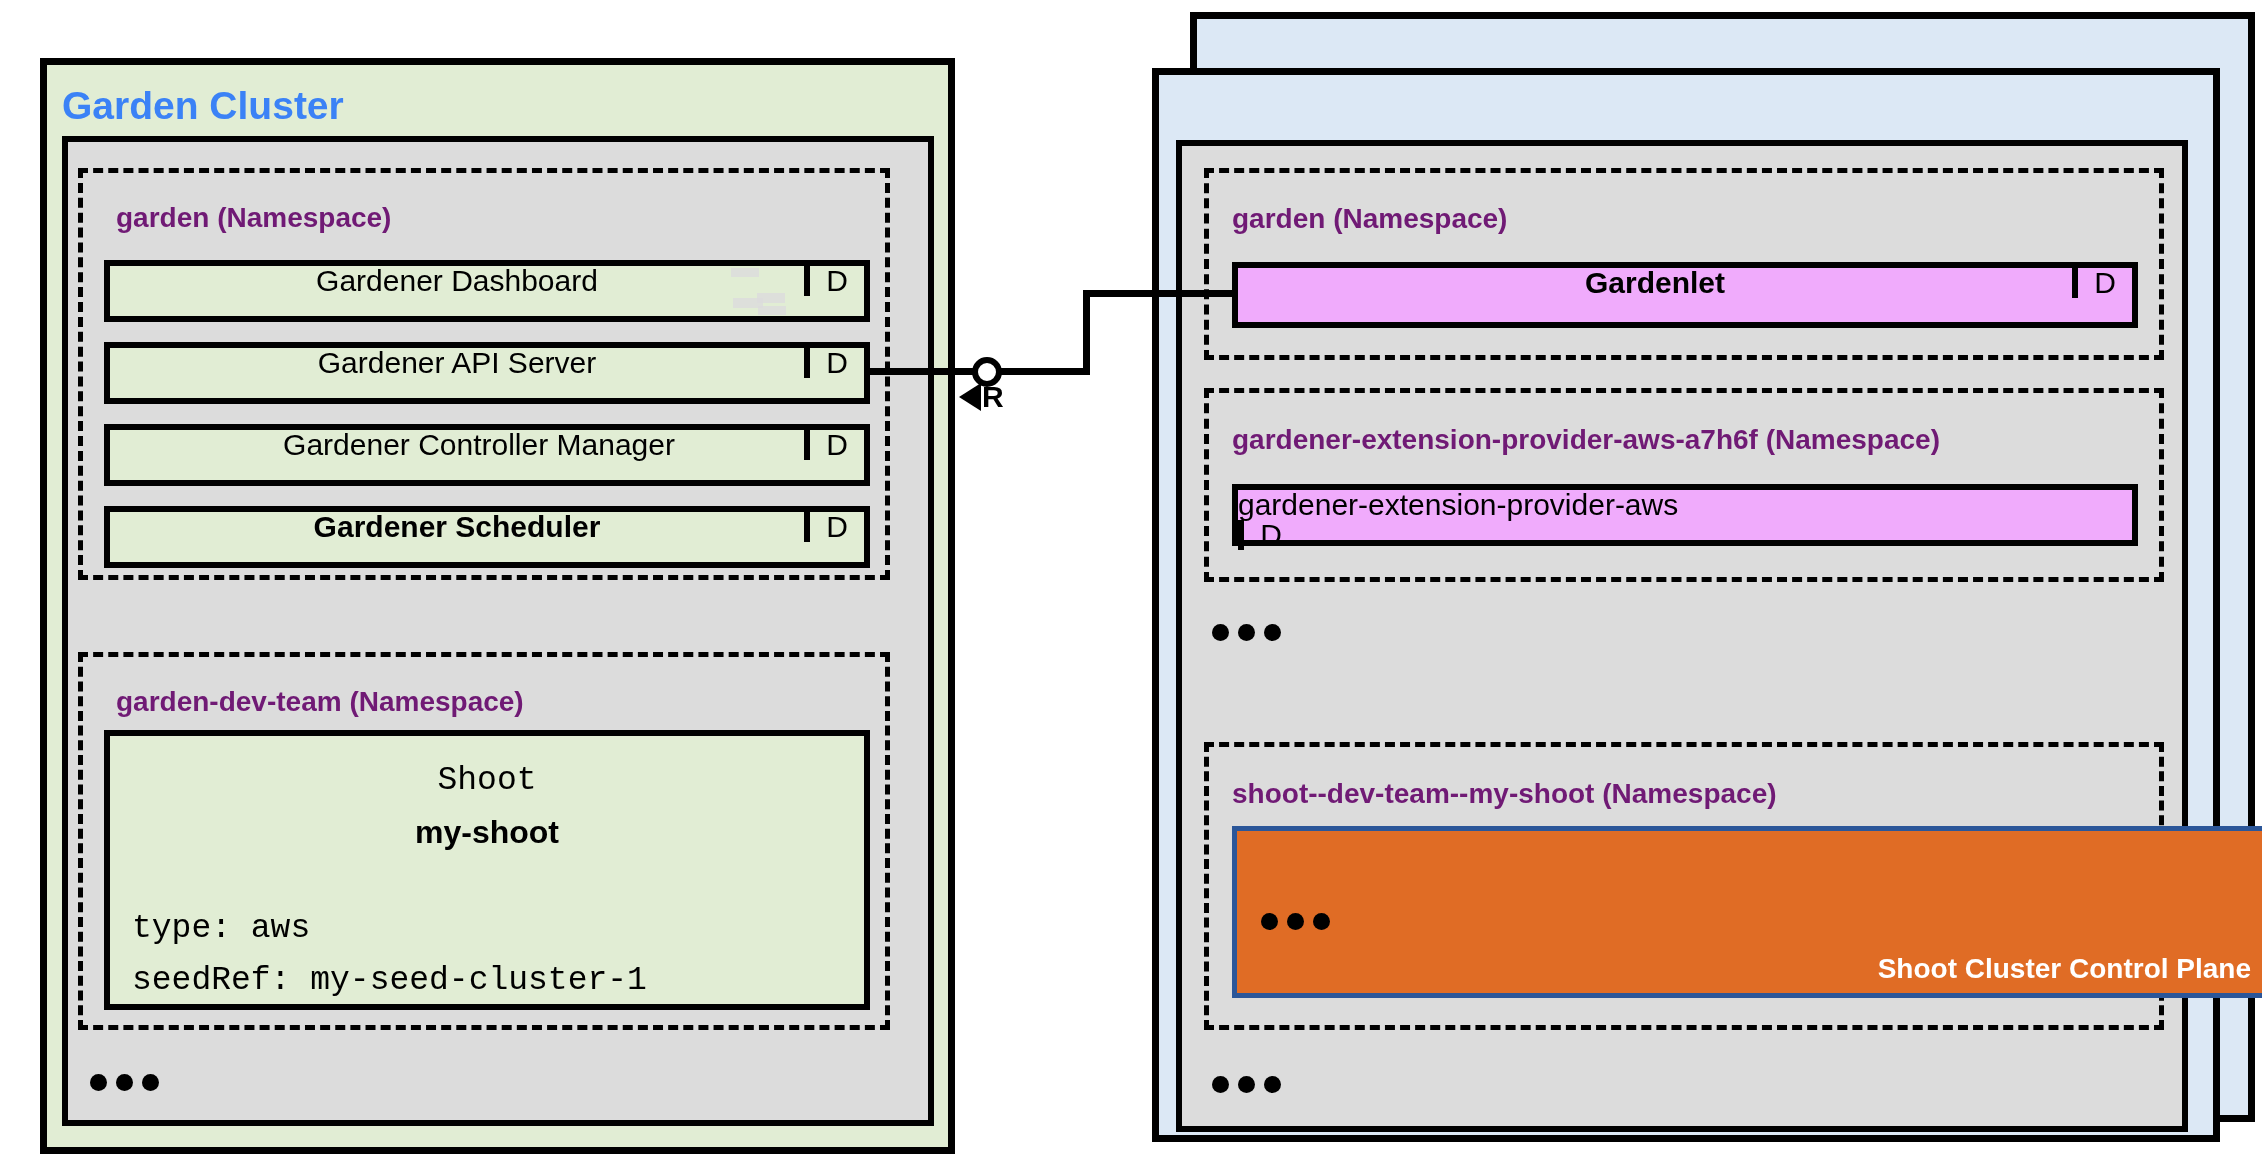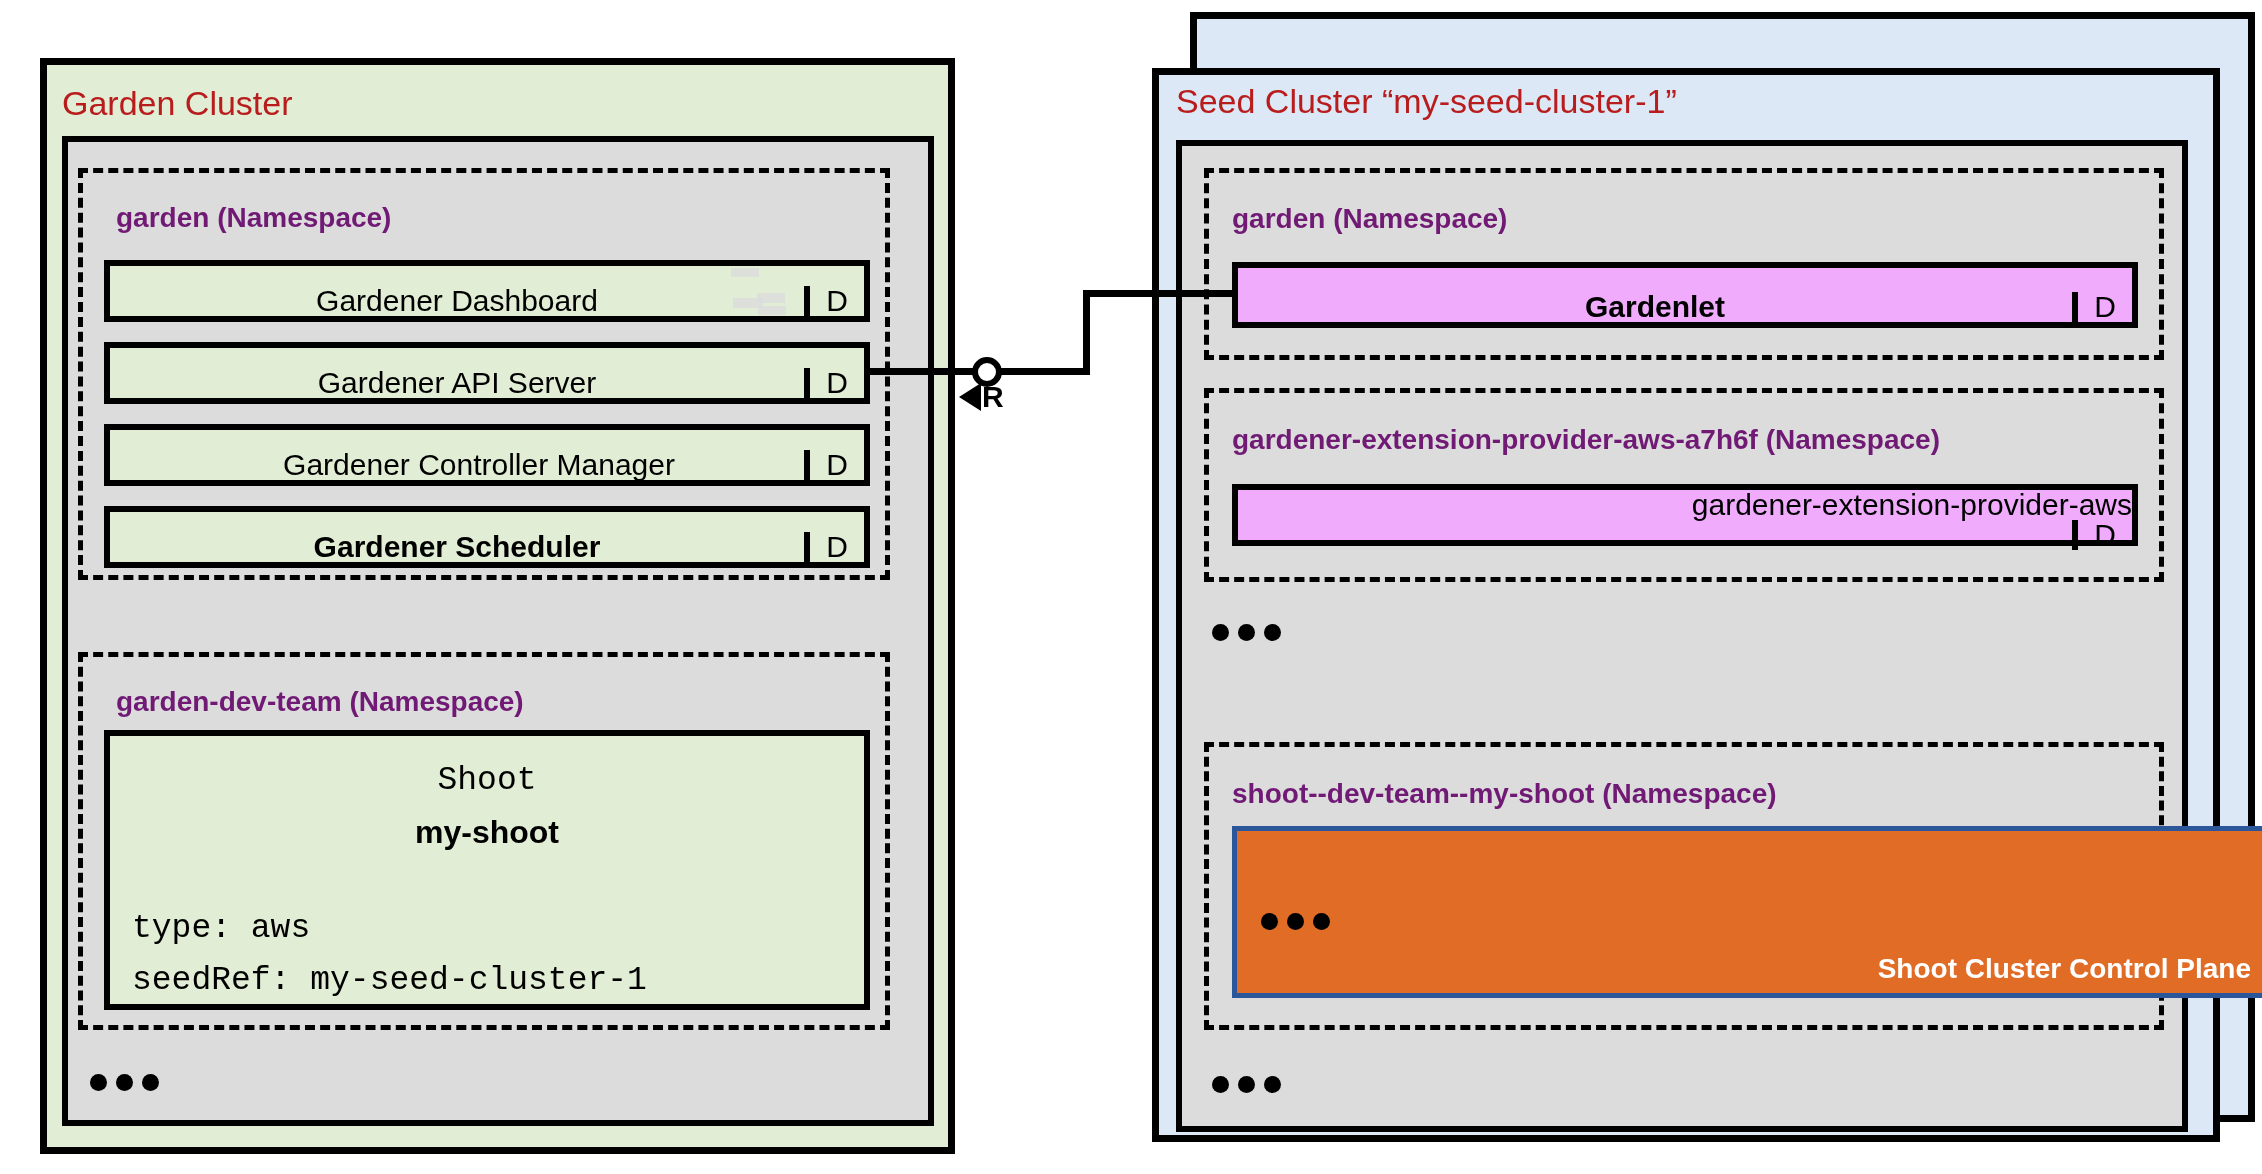--- a/index.html
+++ b/index.html
@@ -23,24 +23,25 @@
   }
 
   
   .cluster {
     position: absolute;
     box-sizing: border-box;
     border: 7px solid #000000;
   }
   .cluster-title {
     position: absolute;
-    font-size: 34px;
-    color: #b91c1c;
+    font-size: 39px;
+    color: #3b82f6;
     white-space: nowrap;
     line-height: 1;
+    font-weight: bold;
   }
   .inner-panel {
     position: absolute;
     box-sizing: border-box;
     background: #DCDCDC;
     border: 6px solid #000000;
   }
   .ns {
     position: absolute;
     box-sizing: border-box;
@@ -55,21 +56,21 @@
     white-space: nowrap;
     line-height: 1;
   }
 
   
   .comp {
     position: absolute;
     box-sizing: border-box;
     border: 6px solid #000000;
     display: flex;
-    align-items: flex-end;
+    align-items: flex-start;
   }
   .comp .comp-label {
     flex: 1 1 auto;
     display: flex;
     align-items: center;
     justify-content: center;
     font-size: 30px;
     color: #000000;
     line-height: 1;
   }
@@ -244,21 +245,20 @@
   </div>
 
   <div class="ellipsis" style="left:90px; top:1074px; z-index:9;">
     <i></i>
       <i></i>
       <i></i>
   </div>
 
   <div class="cluster" style="left:1152px; top:68px; width:1068px; height:1074px; background:#DCE8F5; z-index:10;">
   </div>
-  <div class="cluster-title" style="left:1176px; top:84px; z-index:14;">Seed Cluster “my-seed-cluster-1”</div>
 
   <div class="inner-panel" style="left:1176px; top:140px; width:1012px; height:992px; z-index:11;"></div>
 
   <div class="ns" style="left:1204px; top:168px; width:960px; height:192px; z-index:12;"></div>
   <div class="ns-title" style="left:1232px; top:205px; z-index:14;">garden (Namespace)</div>
 
   <div class="comp orange bold" style="left:1232px; top:262px; width:906px; height:66px; z-index:14;">
     <div class="comp-label">Gardenlet</div>
     <div class="comp-badge">D</div>
   </div>

